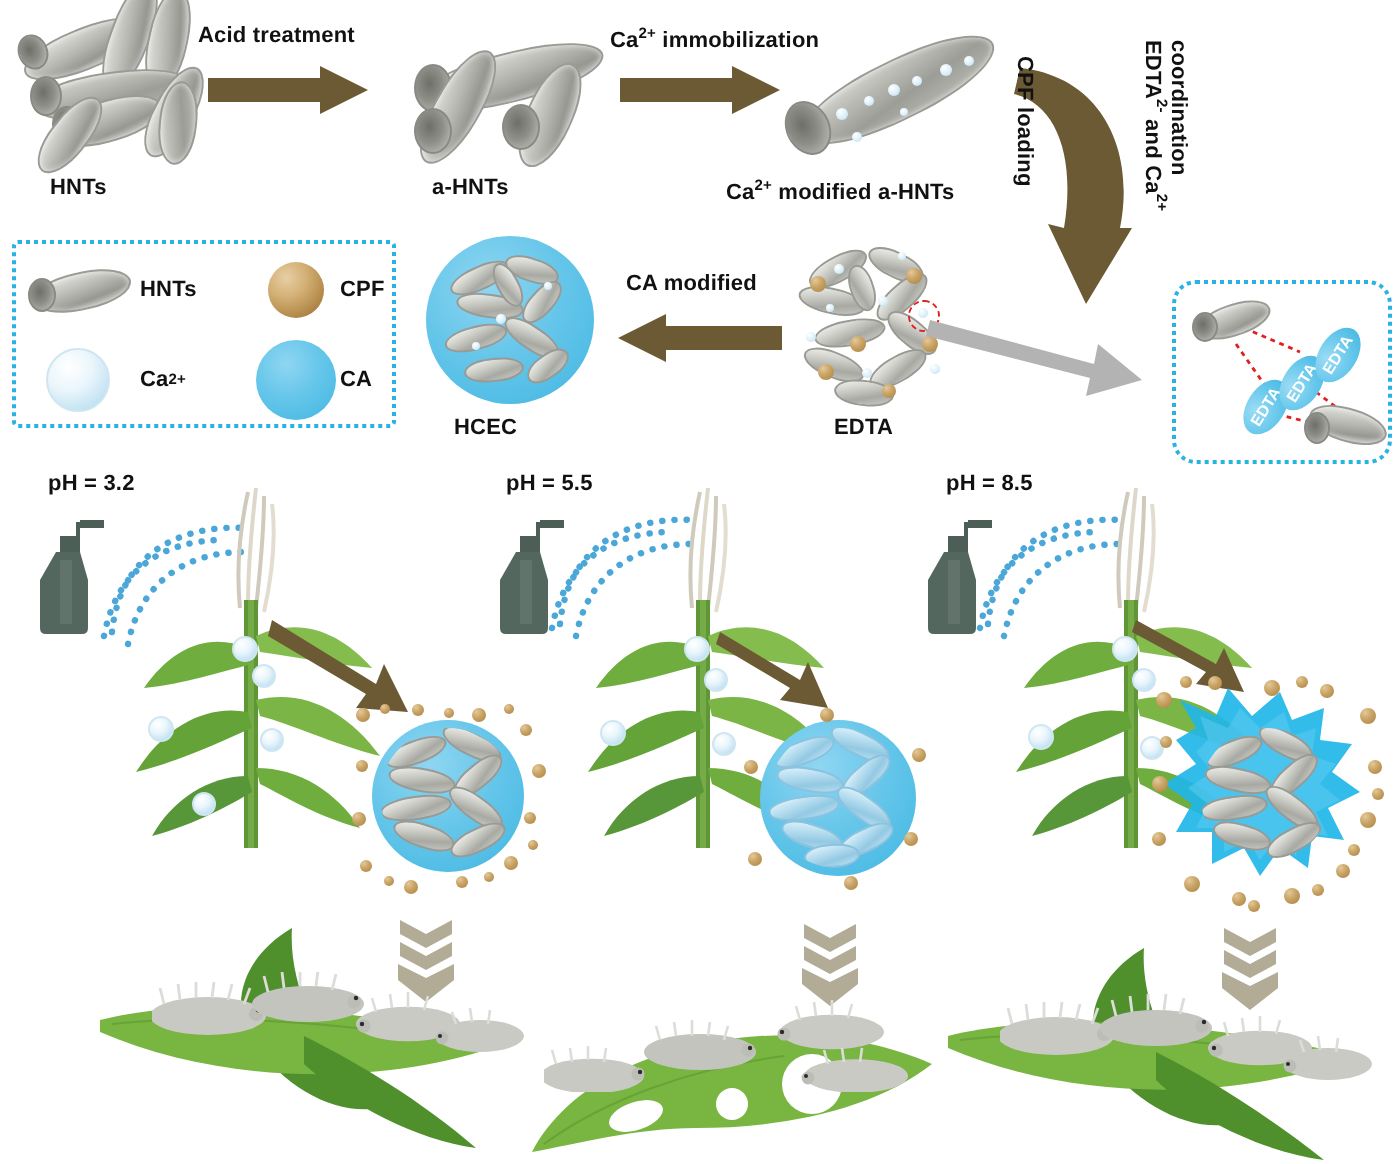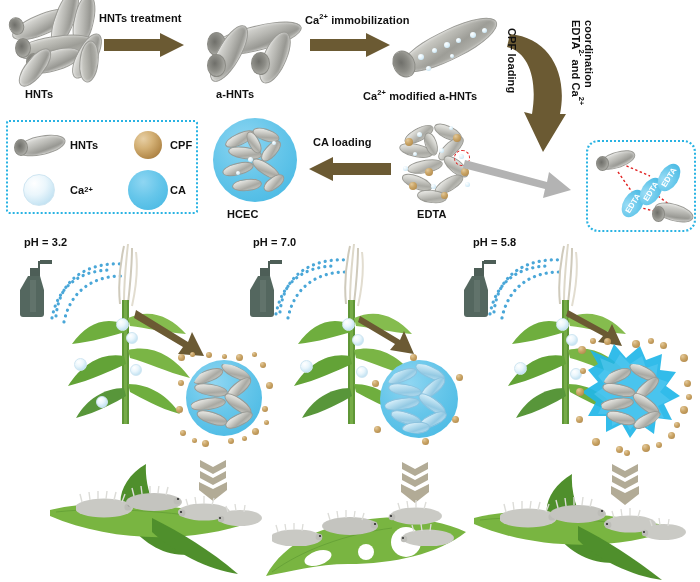--- a/index.html
+++ b/index.html
@@ -106,21 +106,21 @@
     <div class="tube dark abs" style="left:10px;top:30px;width:78px;height:21px;transform:rotate(-8deg);"></div>
     <div class="tube-end abs" style="left:9px;top:32px;width:14px;height:18px;"></div>
     <div class="tube abs" style="left:20px;top:44px;width:54px;height:19px;transform:rotate(-16deg);"></div>
     <div class="tube-end abs" style="left:20px;top:47px;width:13px;height:16px;"></div>
     <div class="tube abs" style="left:56px;top:40px;width:48px;height:18px;transform:rotate(-62deg);"></div>
     <div class="tube abs" style="left:6px;top:52px;width:44px;height:17px;transform:rotate(-52deg);"></div>
     <div class="tube dark abs" style="left:62px;top:46px;width:40px;height:17px;transform:rotate(-84deg);"></div>
   </div>
   <div class="lbl abs" style="left:25px;top:88px;">HNTs</div>
 
-  <div class="lbl abs" style="left:99px;top:12px;">HNTs treatment</div>
+  <div class="lbl abs" style="left:99px;top:12px;">Acid treatment</div>
   <div class="abs" style="left:104px;top:32px;">
     <svg class="arrow-brown" width="82" height="26" viewBox="0 0 82 26" aria-hidden="true">
       <path d="M0,7 L56,7 L56,1 L80,13 L56,25 L56,19 L0,19 Z" fill="#6b5a33"></path>
     </svg>
   </div>
 
   <div class="abs" style="left:195px;top:10px;width:110px;height:72px;">
     <div class="tube abs" style="left:14px;top:16px;width:92px;height:23px;transform:rotate(-14deg);"></div>
     <div class="tube-end abs" style="left:12px;top:22px;width:17px;height:22px;"></div>
     <div class="tube abs" style="left:2px;top:32px;width:62px;height:21px;transform:rotate(-60deg);"></div>
@@ -201,21 +201,21 @@
       <div class="hnt-mini" style="left:14px;top:56px;width:28px;height:10px;transform:rotate(-6deg);"></div>
       <div class="hnt-mini" style="left:44px;top:54px;width:22px;height:10px;transform:rotate(-36deg);"></div>
       <div class="hnt-mini" style="left:24px;top:14px;width:22px;height:9px;transform:rotate(62deg);"></div>
       <div class="ca-dot" style="left:30px;top:34px;width:5px;height:5px;"></div>
       <div class="ca-dot" style="left:54px;top:18px;width:4px;height:4px;"></div>
       <div class="ca-dot" style="left:18px;top:48px;width:4px;height:4px;"></div>
     </div>
   </div>
   <div class="lbl abs" style="left:227px;top:208px;">HCEC</div>
 
-  <div class="lbl abs" style="left:313px;top:136px;">CA loading</div>
+  <div class="lbl abs" style="left:313px;top:136px;">CA modified</div>
   <div class="abs" style="left:305px;top:156px;">
     <svg class="arrow-brown" width="86" height="26" viewBox="0 0 86 26" aria-hidden="true">
       <path d="M86,7 L28,7 L28,1 L4,13 L28,25 L28,19 L86,19 Z" fill="#6b5a33"></path>
     </svg>
   </div>
 
   <div class="abs" style="left:395px;top:122px;width:92px;height:88px;">
     <div class="abs" style="left:0;top:0;width:88px;height:84px;border-radius:50%;overflow:hidden;background:#ffffff;">
       <div class="hnt-mini" style="left:8px;top:6px;width:30px;height:11px;transform:rotate(-28deg);"></div>
       <div class="hnt-mini" style="left:38px;top:4px;width:28px;height:11px;transform:rotate(26deg);"></div>
@@ -351,21 +351,21 @@
   </div>
 
   <svg class="chev" style="left:196px;top:458px;" width="34" height="44" aria-hidden="true">
     <g fill="#b2ab96">
       <path d="M4,2 L17,9 L30,2 L30,9 L17,16 L4,9 Z"></path>
       <path d="M4,13 L17,20 L30,13 L30,20 L17,27 L4,20 Z"></path>
       <path d="M3,24 L17,31 L31,24 L31,32 L17,43 L3,32 Z"></path>
     </g>
   </svg>
 
-  <div class="lbl abs" style="left:253px;top:236px;">pH = 7.0</div>
+  <div class="lbl abs" style="left:253px;top:236px;">pH = 5.5</div>
   <div class="abs" style="left:244px;top:256px;">
     <svg width="40" height="62" viewBox="0 0 40 62" aria-hidden="true">
       <path d="M26,4 L38,4 L38,8 L26,8 Z M24,5 L26,5 L26,14 L24,14 Z" fill="#4d5e57"></path>
       <path d="M16,12 L26,12 L26,20 L16,20 Z" fill="#4d5e57"></path>
       <path d="M14,20 L26,20 L30,34 L30,58 Q30,61 27,61 L9,61 Q6,61 6,58 L6,34 Z" fill="#54675f"></path>
       <path d="M16,24 L22,24 L22,56 L16,56 Z" fill="#6b7d74" opacity=".55"></path>
     </svg>
   </div>
   <svg class="dot-arc abs" style="left:274px;top:252px;" width="86" height="70" aria-hidden="true">
     <g stroke="#4aa7d8" stroke-width="3.2" stroke-linecap="round" stroke-dasharray="0.1 6" fill="none">
@@ -421,21 +421,21 @@
     <div class="cpf-dot" style="left:0px;top:26px;width:7px;height:7px;"></div>
   </div>
   <svg class="chev" style="left:398px;top:460px;" width="34" height="44" aria-hidden="true">
     <g fill="#b2ab96">
       <path d="M4,2 L17,9 L30,2 L30,9 L17,16 L4,9 Z"></path>
       <path d="M4,13 L17,20 L30,13 L30,20 L17,27 L4,20 Z"></path>
       <path d="M3,24 L17,31 L31,24 L31,32 L17,43 L3,32 Z"></path>
     </g>
   </svg>
 
-  <div class="lbl abs" style="left:473px;top:236px;">pH = 5.8</div>
+  <div class="lbl abs" style="left:473px;top:236px;">pH = 8.5</div>
   <div class="abs" style="left:458px;top:256px;">
     <svg width="40" height="62" viewBox="0 0 40 62" aria-hidden="true">
       <path d="M26,4 L38,4 L38,8 L26,8 Z M24,5 L26,5 L26,14 L24,14 Z" fill="#4d5e57"></path>
       <path d="M16,12 L26,12 L26,20 L16,20 Z" fill="#4d5e57"></path>
       <path d="M14,20 L26,20 L30,34 L30,58 Q30,61 27,61 L9,61 Q6,61 6,58 L6,34 Z" fill="#54675f"></path>
       <path d="M16,24 L22,24 L22,56 L16,56 Z" fill="#6b7d74" opacity=".55"></path>
     </svg>
   </div>
   <svg class="dot-arc abs" style="left:488px;top:252px;" width="86" height="70" aria-hidden="true">
     <g stroke="#4aa7d8" stroke-width="3.2" stroke-linecap="round" stroke-dasharray="0.1 6" fill="none">

